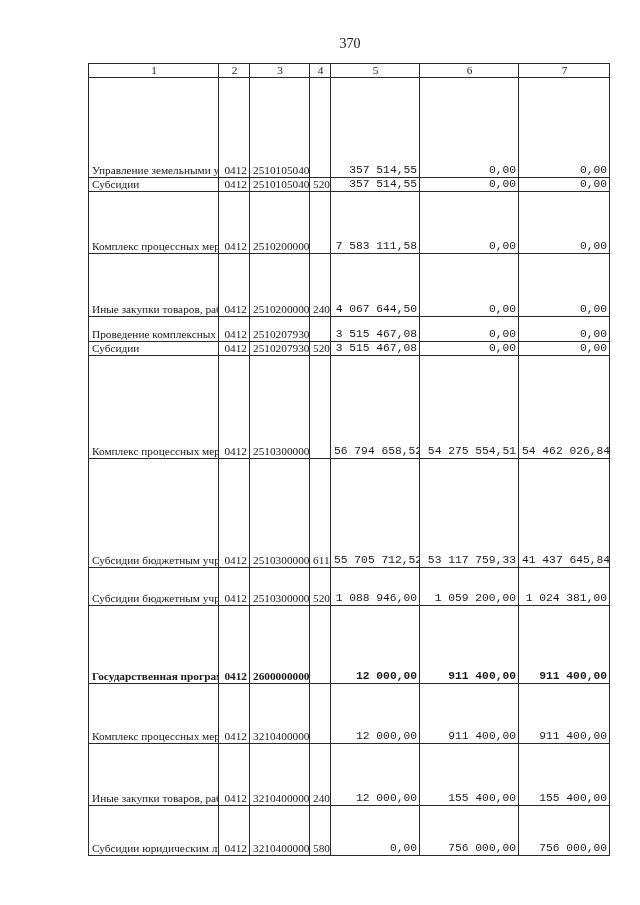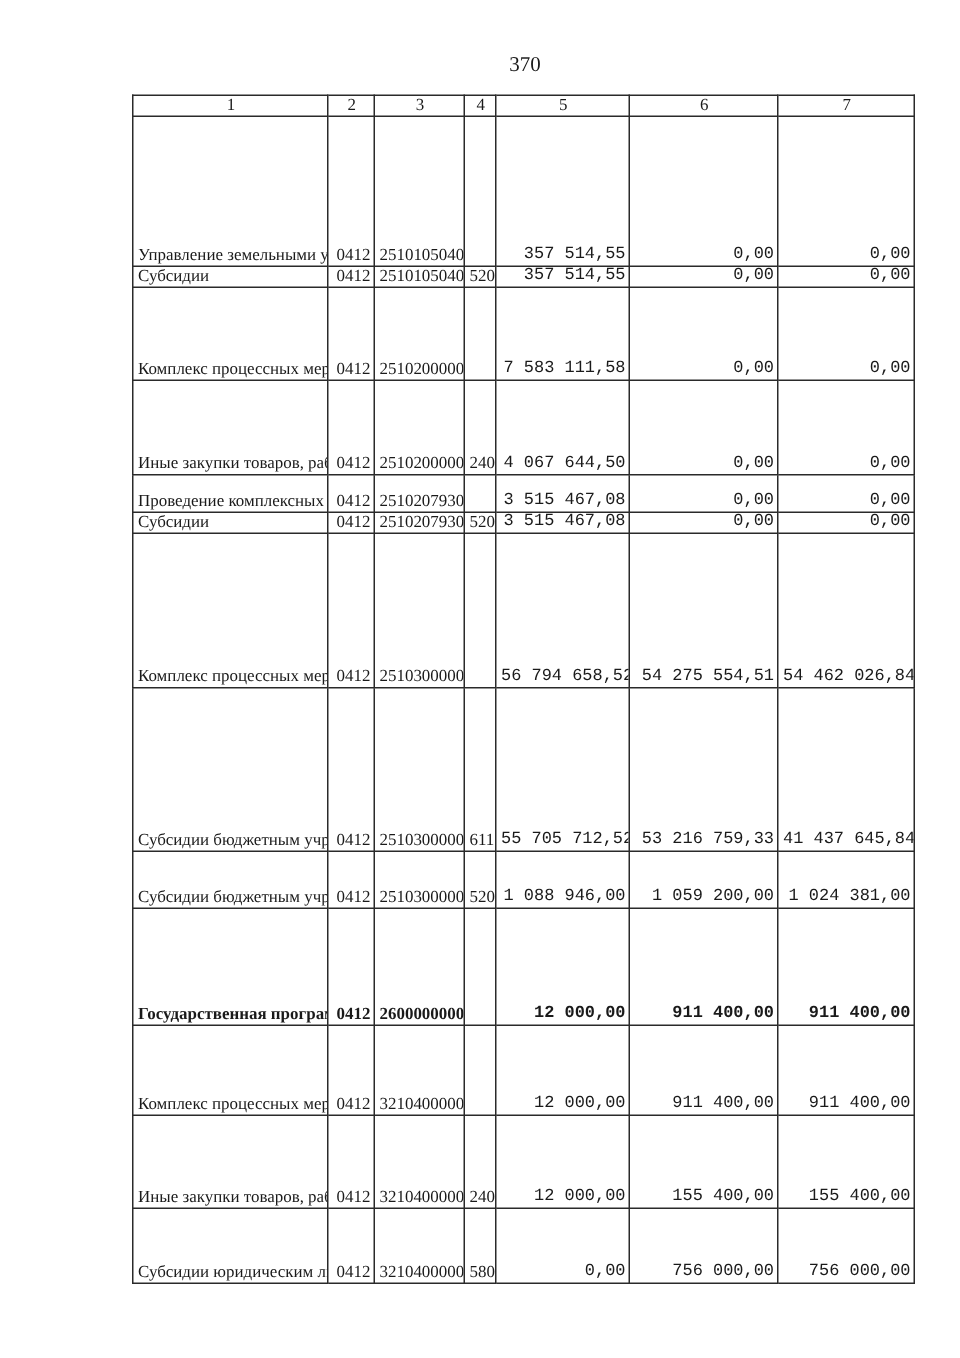--- a/index.html
+++ b/index.html
@@ -108,21 +108,21 @@
         <td class="num">56 794 658,52</td>
         <td class="num">54 275 554,51</td>
         <td class="num">54 462 026,84</td>
       </tr>
       <tr style="height: 109px;">
         <td class="name">Субсидии бюджетным учреждениям на финансовое обеспечение государственного (муниципального) задания на оказание государственных (муниципальных) услуг (выполнение работ)</td>
         <td class="c2">0412</td>
         <td class="c3">2510300000</td>
         <td class="c4">611</td>
         <td class="num">55 705 712,52</td>
-        <td class="num">53 216 759,33</td>
+        <td class="num">53 117 759,33</td>
         <td class="num">41 437 645,84</td>
       </tr>
       <tr style="height: 38px;">
         <td class="name">Субсидии бюджетным учреждениям на иные цели</td>
         <td class="c2">0412</td>
         <td class="c3">2510300000</td>
         <td class="c4">520</td>
         <td class="num">1 088 946,00</td>
         <td class="num">1 059 200,00</td>
         <td class="num">1 024 381,00</td>

